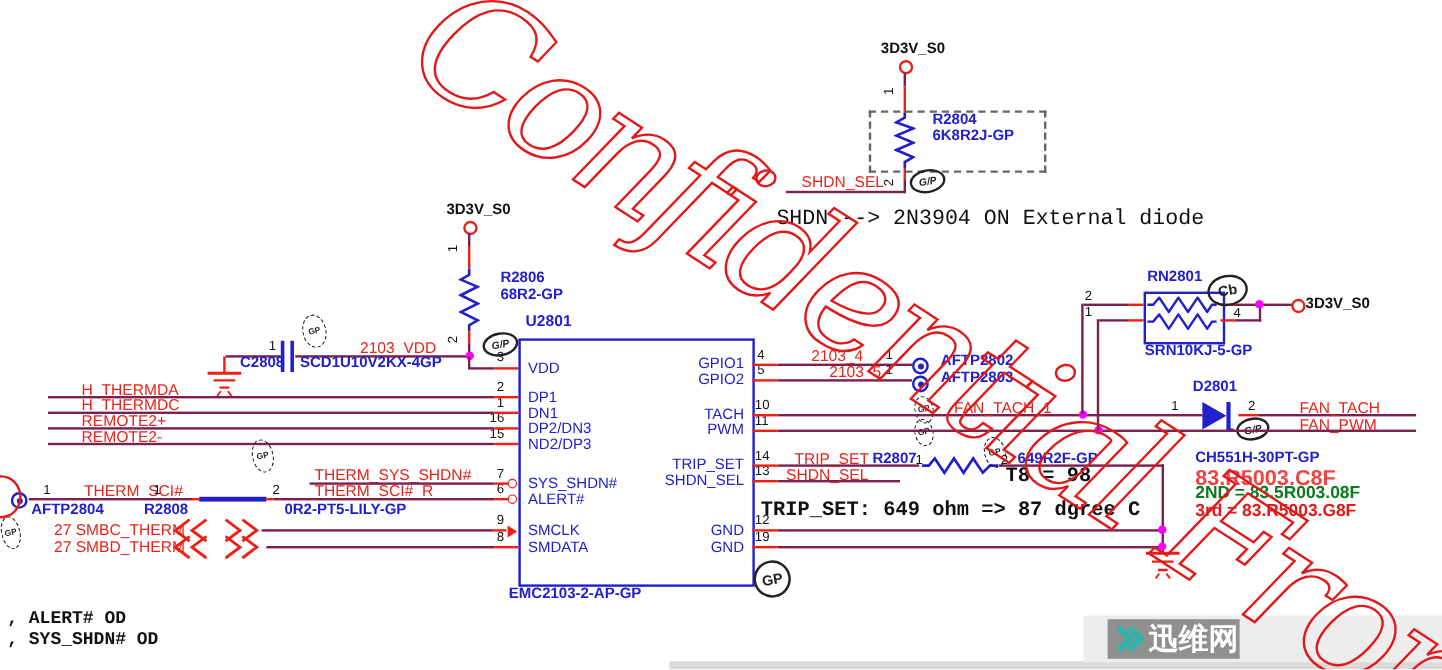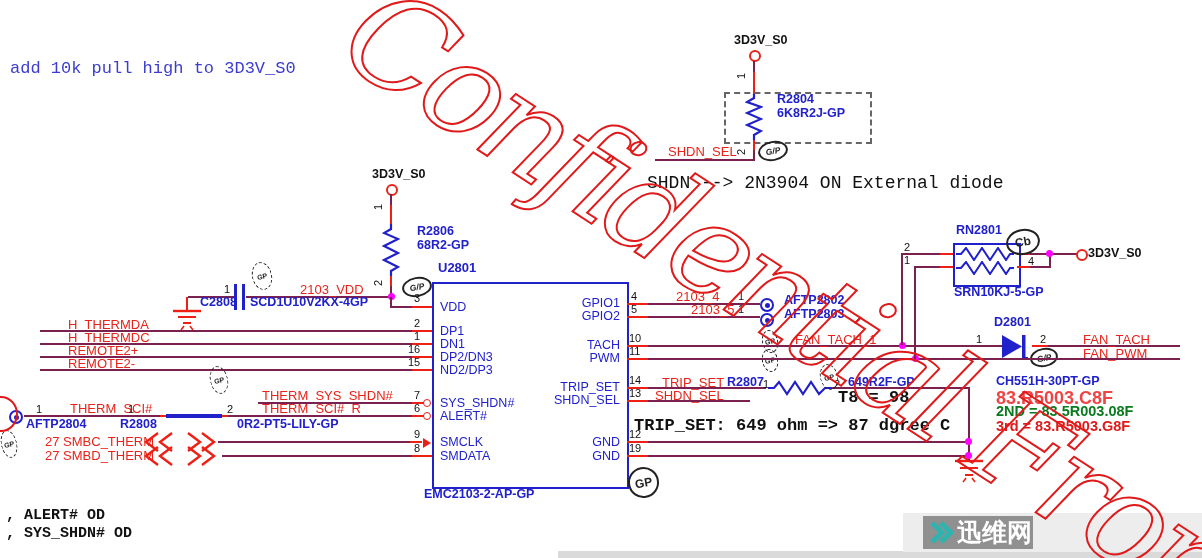--- a/index.html
+++ b/index.html
@@ -37,21 +37,20 @@
   .sitetxt{font-size:22px;font-weight:bold;color:#cfcfcf;}
   .badgetxt{font-size:25px;font-weight:bold;color:#fff;}
 </style>
 </head>
 <body>
 
 <div id="canvas">
 
   <div id="wm">Confidential From Wistr</div>
 
-  <span class="t mono" style="left:10px;top:60px;font-size:17px;font-weight:normal;color:#3c3cd0;">add 10k pull high to 3D3V_S0</span>
 
   <span class="t pwrlbl" style="left:734px;top:34px;">3D3V_S0</span>
   <div class="pwrc" style="left:749px;top:50px;"></div>
   <div class="wv" style="left:753px;top:61px;height:11px;"></div>
   <div class="wv r" style="left:753px;top:72px;height:23px;"></div>
   <span class="t pn rot" style="left:738px;top:70px;">1</span>
   <div class="dash" style="left:724px;top:92px;width:144px;height:48px;"></div>
   <svg style="position:absolute;left:745px;top:94px;" width="18" height="46">
     <polyline points="9,0 9,4 2,8 16,13 2,19 16,25 2,31 16,37 9,41 9,46" fill="none" stroke="#2121cc" stroke-width="2.2"></polyline>
   </svg>

